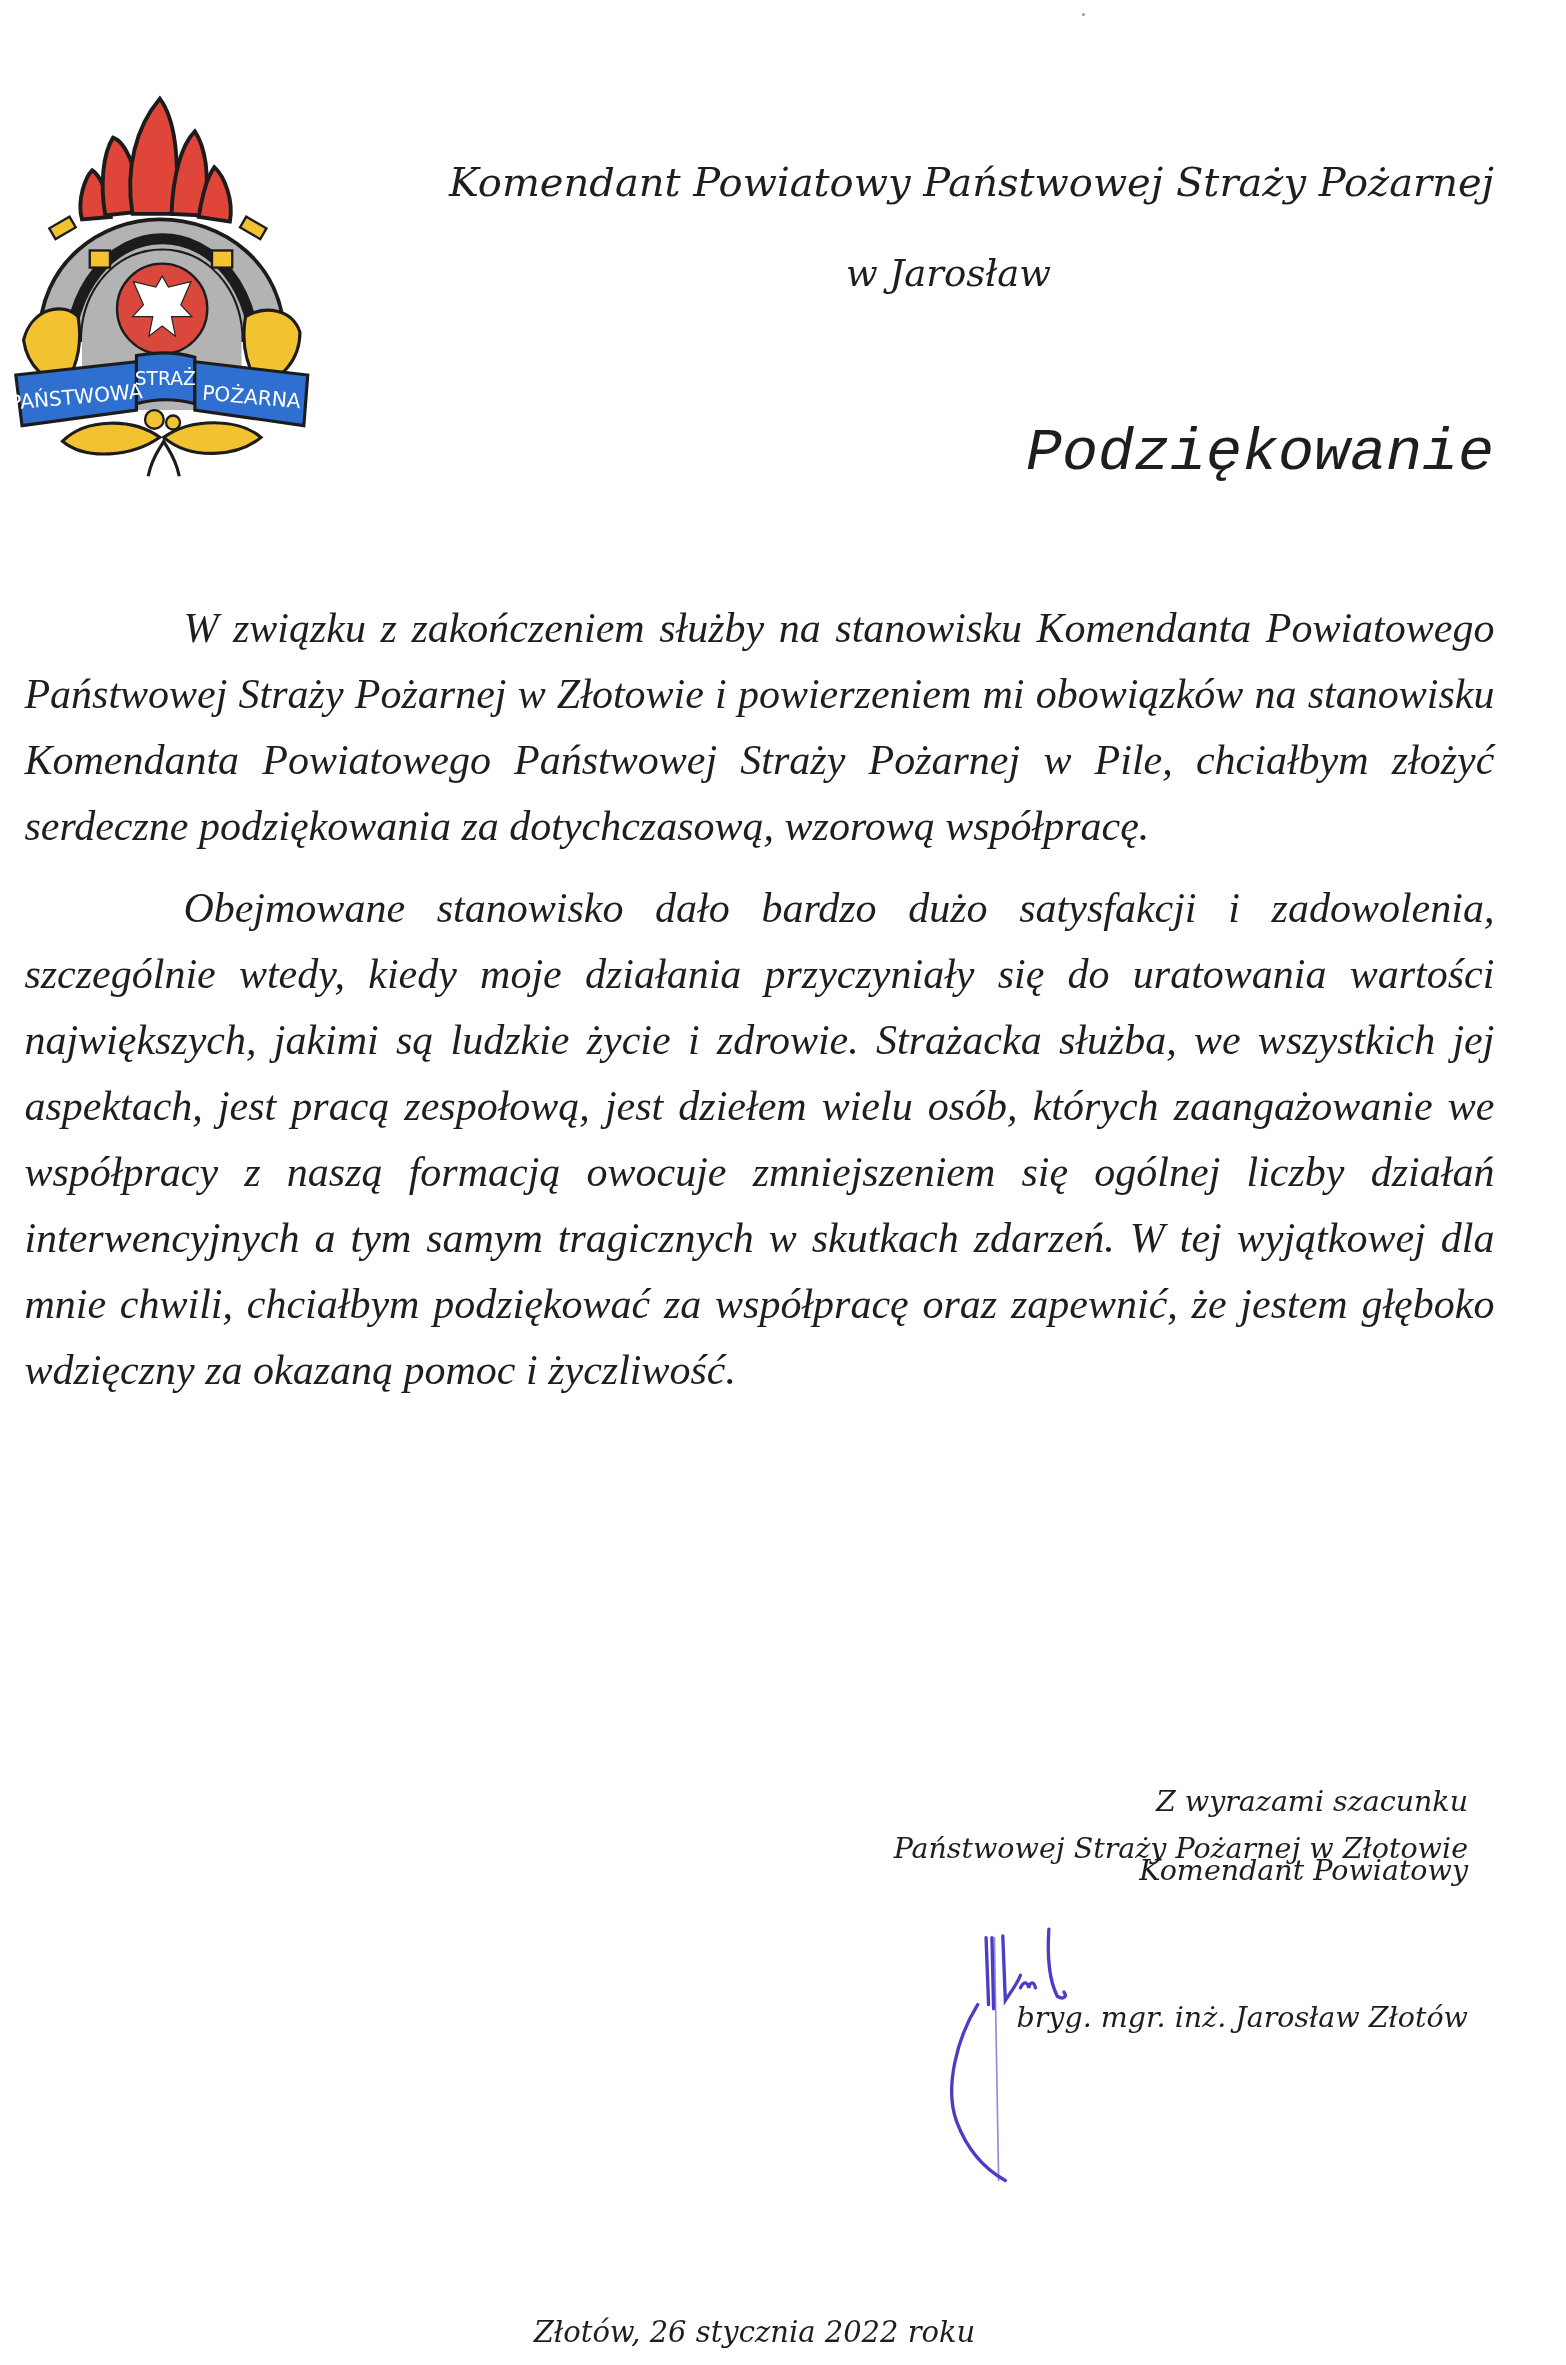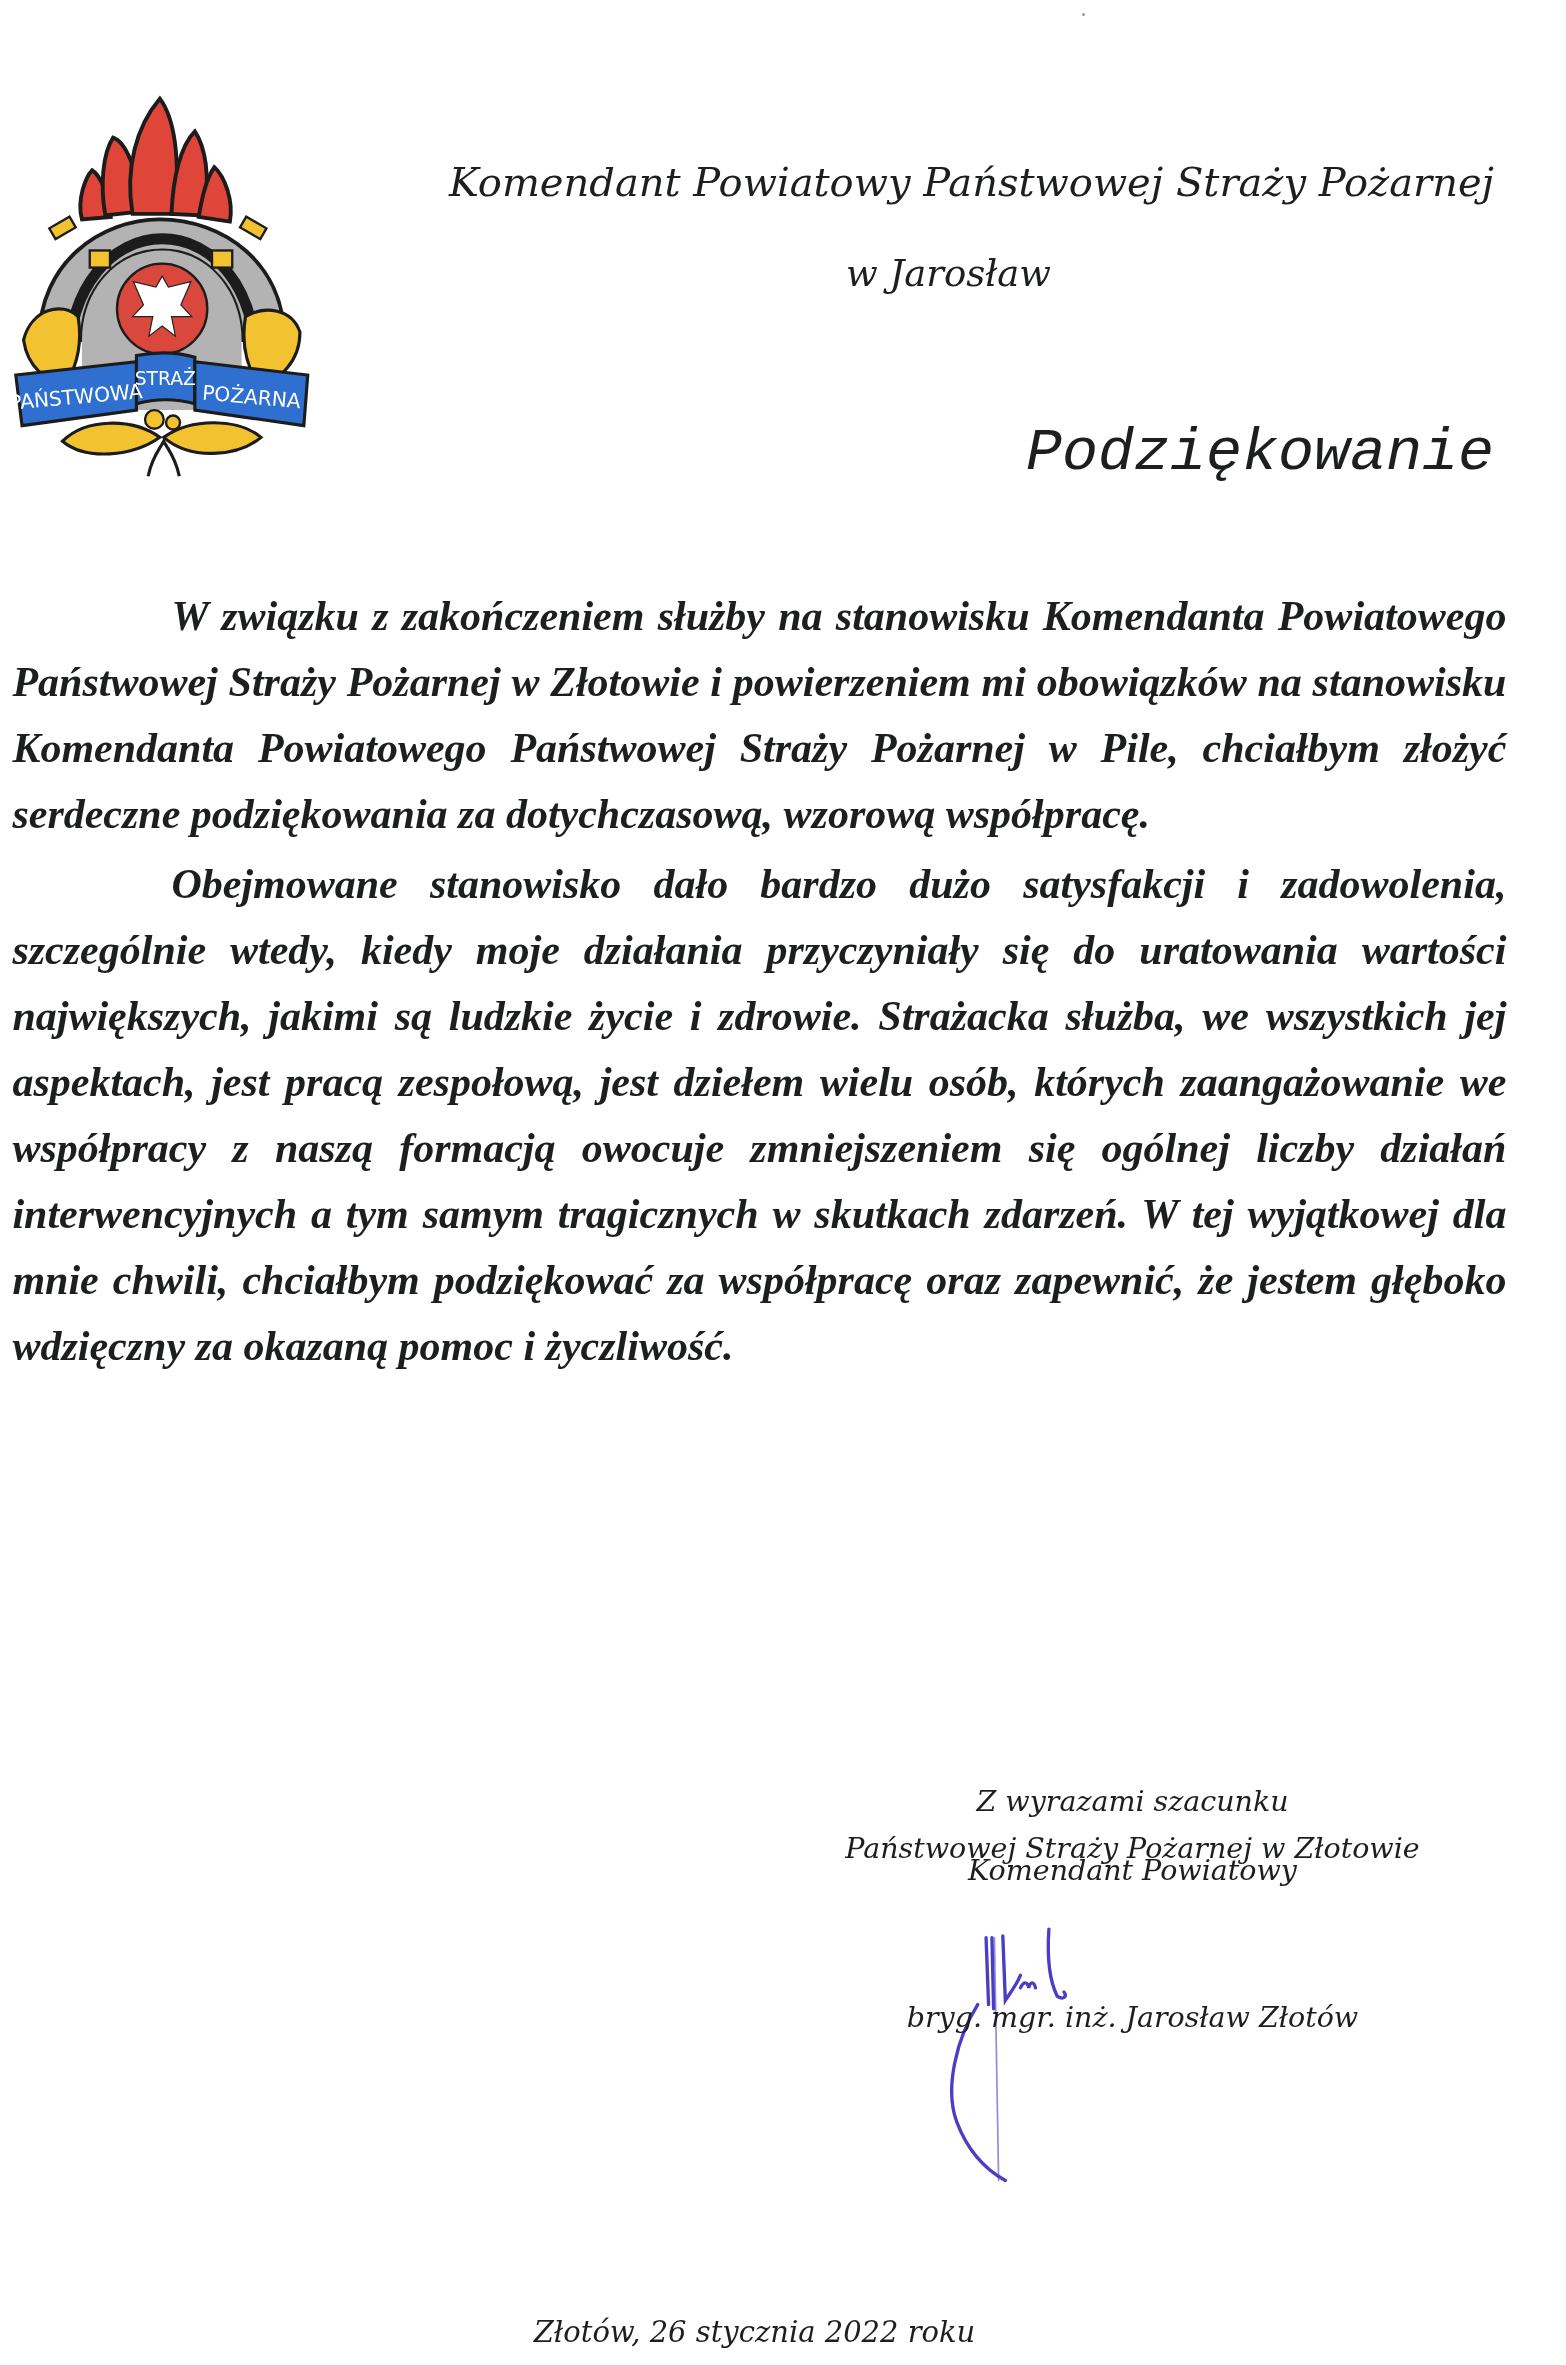--- a/index.html
+++ b/index.html
@@ -8,23 +8,23 @@
   .logo { position:absolute; left:8.4px; top:80px; width:327px; height:411px; }
   .hdr { position:absolute; left:403px; width:1091px; text-align:center;
          font-family:"DejaVu Serif", serif; font-style:italic; }
   .hdr1 { top:159px; font-size:40px; letter-spacing:0px;text-align:right; }
   .hdr2 { top:252px; font-size:37px; }
   .title { position:absolute; left:403px; width:1091px; top:419px; text-align:right;
            font-family:Liberation Mono, monospace; font-style:italic; font-size:60px; }
   .body { position:absolute; left:8.4px; top:579px; width:1502px;
           font-family:"Liberation Serif", serif; font-style:italic; font-size:42px;
           line-height:66px; text-align:justify; }
-  .body p { margin:4px; text-indent:159px;font-weight:bold; }
+  .body p { margin:16px; text-indent:159px; }
   .body p + p { margin-top:0; }
-  .closing { position:absolute; left:797px; width:671px; text-align:center;
+  .closing { position:absolute; left:797px; width:671px; text-align:right;
              font-family:"DejaVu Serif", serif; font-style:italic; font-size:28.5px; }
   .c1 { top:1785px; }
   .c2 { top:1854px; }
   .c3 { top:1832px; }
   .c4 { top:2001px; }
   .sig { position:absolute; left:940px; top:1904px; width:268px; height:285px; }
   .date { position:absolute; left:461px; width:587px; top:2315px; text-align:center;
           font-family:"DejaVu Serif", serif; font-style:italic; font-size:29px; }
   .speck { position:absolute; left:1082px; top:12.6px; width:3.4px; height:3.4px; background:#999; border-radius:1.7px; }
 </style>

